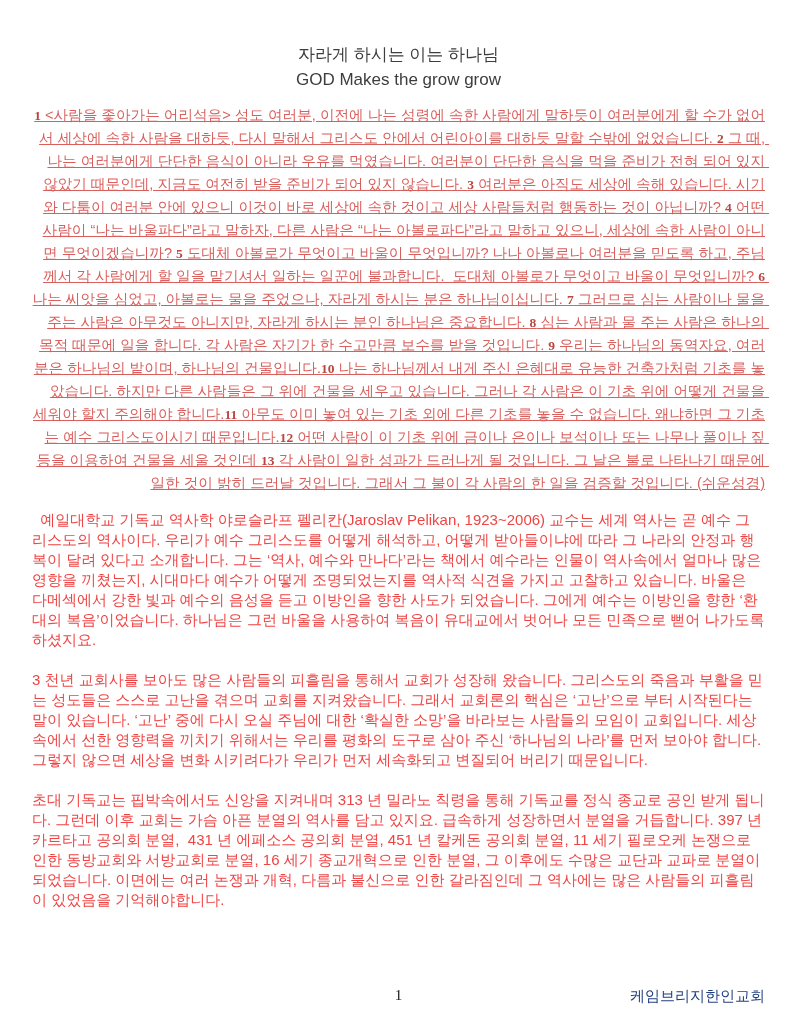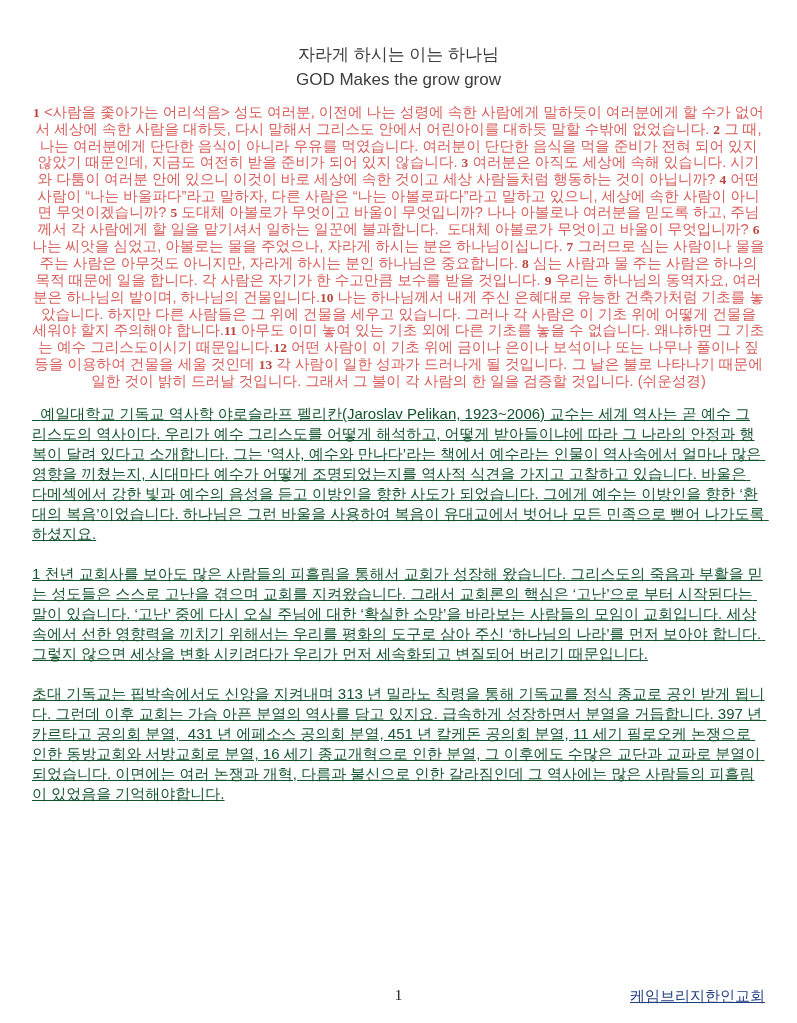--- a/index.html
+++ b/index.html
@@ -22,34 +22,34 @@
     margin-bottom: 12px;
   }
   .doc-header .line {
     font-size: 17px;
     line-height: 25px;
     font-weight: 400;
   }
   .scripture {
     color: #d85f5c;
     font-size: 14.6px;
-    line-height: 16px;
+    line-height: 23px;
     white-space: pre-wrap;
-    text-align: center;
+    text-align: right;
+    text-decoration: underline;
   }
   .scripture .verse-num {
     color: #bc4540;
     font-family: "Liberation Serif", serif;
     font-weight: 700;
     font-size: 13.5px;
   }
   .body-text {
     margin-top: 15px;
-    color: #14532d;
-    text-decoration: underline;
+    color: #ef4444;
   }
   .body-text p {
     font-size: 15px;
     line-height: 20px;
     white-space: pre-wrap;
     margin-bottom: 20px;
   }
   .doc-footer {
     position: absolute;
     left: 0;
@@ -65,38 +65,37 @@
     font-family: "Liberation Serif", serif;
     font-size: 15px;
     color: #1a1a1a;
   }
   .church-name {
     position: absolute;
     right: 32px;
     font-family: "Liberation Serif", serif;
     font-size: 15px;
     color: #203f80;
-    text-decoration: underline;
   }
 </style>
 </head>
 <body>
 
 <div class="page">
 
   <div class="doc-header">
     <div class="line">자라게 하시는 이는 하나님</div>
     <div class="line">GOD Makes the grow grow</div>
   </div>
 
   <div class="scripture"><span class="verse-num">1</span><span> &lt;사람을 좇아가는 어리석음&gt; 성도 여러분, 이전에 나는 성령에 속한 사람에게 말하듯이 여러분에게 할 수가 없어서 세상에 속한 사람을 대하듯, 다시 말해서 그리스도 안에서 어린아이를 대하듯 말할 수밖에 없었습니다. </span><span class="verse-num">2</span><span> 그 때, 나는 여러분에게 단단한 음식이 아니라 우유를 먹였습니다. 여러분이 단단한 음식을 먹을 준비가 전혀 되어 있지 않았기 때문인데, 지금도 여전히 받을 준비가 되어 있지 않습니다. </span><span class="verse-num">3</span><span> 여러분은 아직도 세상에 속해 있습니다. 시기와 다툼이 여러분 안에 있으니 이것이 바로 세상에 속한 것이고 세상 사람들처럼 행동하는 것이 아닙니까? </span><span class="verse-num">4</span><span> 어떤 사람이 “나는 바울파다”라고 말하자, 다른 사람은 “나는 아볼로파다”라고 말하고 있으니, 세상에 속한 사람이 아니면 무엇이겠습니까? </span><span class="verse-num">5</span><span> 도대체 아볼로가 무엇이고 바울이 무엇입니까? 나나 아볼로나 여러분을 믿도록 하고, 주님께서 각 사람에게 할 일을 맡기셔서 일하는 일꾼에 불과합니다.  도대체 아볼로가 무엇이고 바울이 무엇입니까? </span><span class="verse-num">6</span><span> 나는 씨앗을 심었고, 아볼로는 물을 주었으나, 자라게 하시는 분은 하나님이십니다. </span><span class="verse-num">7</span><span> 그러므로 심는 사람이나 물을 주는 사람은 아무것도 아니지만, 자라게 하시는 분인 하나님은 중요합니다. </span><span class="verse-num">8</span><span> 심는 사람과 물 주는 사람은 하나의 목적 때문에 일을 합니다. 각 사람은 자기가 한 수고만큼 보수를 받을 것입니다. </span><span class="verse-num">9</span><span> 우리는 하나님의 동역자요, 여러분은 하나님의 밭이며, 하나님의 건물입니다.</span><span class="verse-num">10</span><span> 나는 하나님께서 내게 주신 은혜대로 유능한 건축가처럼 기초를 놓았습니다. 하지만 다른 사람들은 그 위에 건물을 세우고 있습니다. 그러나 각 사람은 이 기초 위에 어떻게 건물을 세워야 할지 주의해야 합니다.</span><span class="verse-num">11</span><span> 아무도 이미 놓여 있는 기초 외에 다른 기초를 놓을 수 없습니다. 왜냐하면 그 기초는 예수 그리스도이시기 때문입니다.</span><span class="verse-num">12</span><span> 어떤 사람이 이 기초 위에 금이나 은이나 보석이나 또는 나무나 풀이나 짚 등을 이용하여 건물을 세울 것인데 </span><span class="verse-num">13</span><span> 각 사람이 일한 성과가 드러나게 될 것입니다. 그 날은 불로 나타나기 때문에 일한 것이 밝히 드러날 것입니다. 그래서 그 불이 각 사람의 한 일을 검증할 것입니다. (쉬운성경)</span></div>
 
   <div class="body-text">
     <p>  예일대학교 기독교 역사학 야로슬라프 펠리칸(Jaroslav Pelikan, 1923~2006) 교수는 세계 역사는 곧 예수 그리스도의 역사이다. 우리가 예수 그리스도를 어떻게 해석하고, 어떻게 받아들이냐에 따라 그 나라의 안정과 행복이 달려 있다고 소개합니다. 그는 ‘역사, 예수와 만나다’라는 책에서 예수라는 인물이 역사속에서 얼마나 많은 영향을 끼쳤는지, 시대마다 예수가 어떻게 조명되었는지를 역사적 식견을 가지고 고찰하고 있습니다. 바울은 다메섹에서 강한 빛과 예수의 음성을 듣고 이방인을 향한 사도가 되었습니다. 그에게 예수는 이방인을 향한 ‘환대의 복음’이었습니다. 하나님은 그런 바울을 사용하여 복음이 유대교에서 벗어나 모든 민족으로 뻗어 나가도록 하셨지요.</p>
-    <p>1 천년 교회사를 보아도 많은 사람들의 피흘림을 통해서 교회가 성장해 왔습니다. 그리스도의 죽음과 부활을 믿는 성도들은 스스로 고난을 겪으며 교회를 지켜왔습니다. 그래서 교회론의 핵심은 ‘고난’으로 부터 시작된다는 말이 있습니다. ‘고난’ 중에 다시 오실 주님에 대한 ‘확실한 소망’을 바라보는 사람들의 모임이 교회입니다. 세상속에서 선한 영향력을 끼치기 위해서는 우리를 평화의 도구로 삼아 주신 ‘하나님의 나라’를 먼저 보아야 합니다. 그렇지 않으면 세상을 변화 시키려다가 우리가 먼저 세속화되고 변질되어 버리기 때문입니다.</p>
+    <p>3 천년 교회사를 보아도 많은 사람들의 피흘림을 통해서 교회가 성장해 왔습니다. 그리스도의 죽음과 부활을 믿는 성도들은 스스로 고난을 겪으며 교회를 지켜왔습니다. 그래서 교회론의 핵심은 ‘고난’으로 부터 시작된다는 말이 있습니다. ‘고난’ 중에 다시 오실 주님에 대한 ‘확실한 소망’을 바라보는 사람들의 모임이 교회입니다. 세상속에서 선한 영향력을 끼치기 위해서는 우리를 평화의 도구로 삼아 주신 ‘하나님의 나라’를 먼저 보아야 합니다. 그렇지 않으면 세상을 변화 시키려다가 우리가 먼저 세속화되고 변질되어 버리기 때문입니다.</p>
     <p>초대 기독교는 핍박속에서도 신앙을 지켜내며 313 년 밀라노 칙령을 통해 기독교를 정식 종교로 공인 받게 됩니다. 그런데 이후 교회는 가슴 아픈 분열의 역사를 담고 있지요. 급속하게 성장하면서 분열을 거듭합니다. 397 년 카르타고 공의회 분열,  431 년 에페소스 공의회 분열, 451 년 칼케돈 공의회 분열, 11 세기 필로오케 논쟁으로 인한 동방교회와 서방교회로 분열, 16 세기 종교개혁으로 인한 분열, 그 이후에도 수많은 교단과 교파로 분열이 되었습니다. 이면에는 여러 논쟁과 개혁, 다름과 불신으로 인한 갈라짐인데 그 역사에는 많은 사람들의 피흘림이 있었음을 기억해야합니다.</p>
   </div>
 
   <div class="doc-footer">
     <div class="page-number">1</div>
     <div class="church-name">케임브리지한인교회</div>
   </div>
 
 </div>
 

